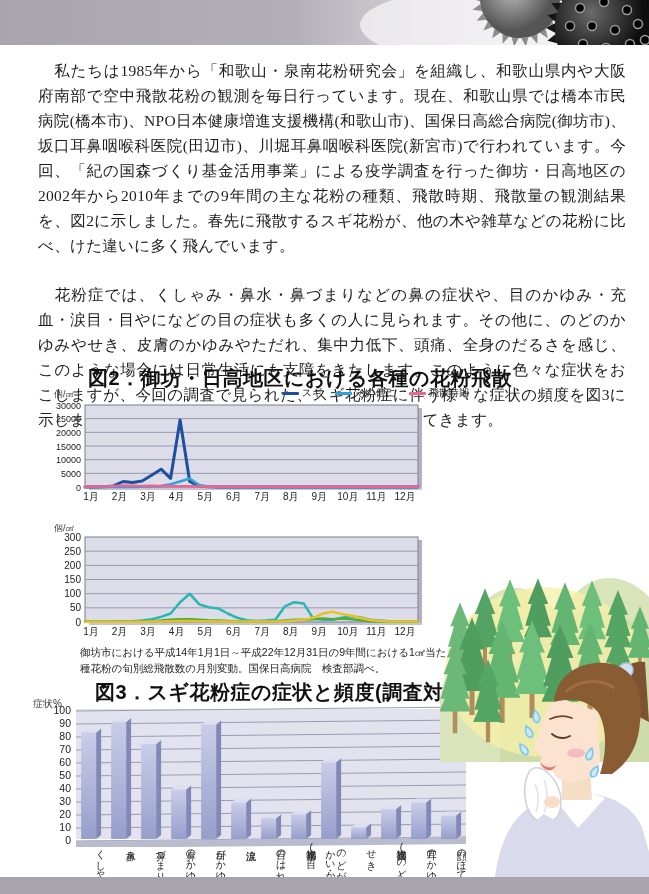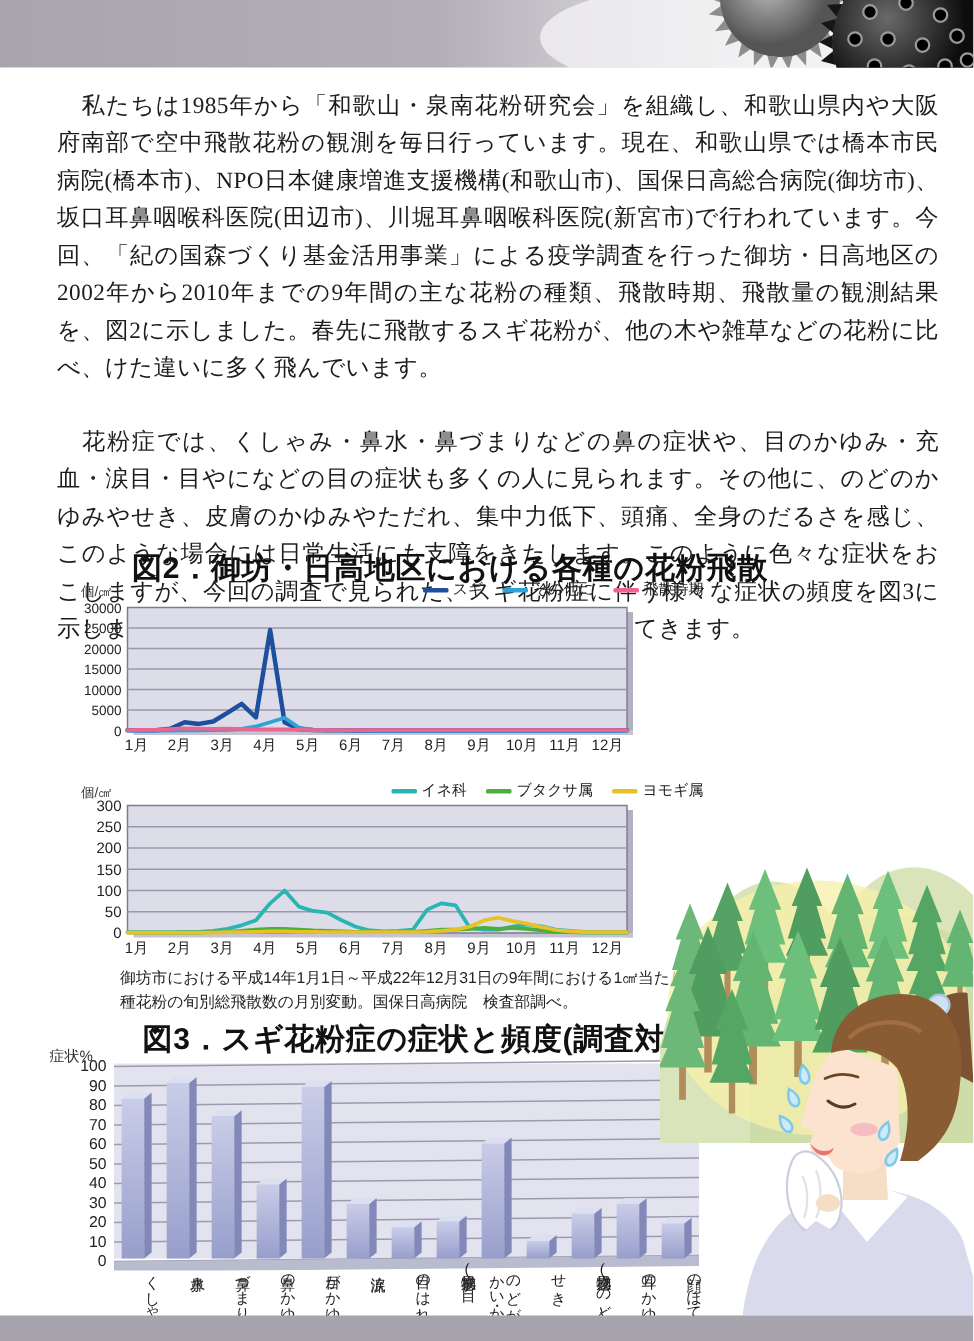--- a/index.html
+++ b/index.html
@@ -176,34 +176,20 @@
         <text x="336.42857142857144" y="101" text-anchor="middle" font-size="10" fill="#222">11月</text>
         <text x="364.9714285714286" y="101" text-anchor="middle" font-size="10" fill="#222">12月</text>
         <polyline points="45.0,87.9 54.5,87.9 64.0,87.8 73.5,86.9 83.1,82.5 92.6,83.6 102.1,82.0 111.6,76.2 121.1,70.2 130.6,79.3 140.1,21.0 149.7,82.5 159.2,87.2 168.7,87.7 178.2,87.9 187.7,87.9 197.2,88.0 206.7,88.0 216.3,88.0 225.8,88.0 235.3,88.0 244.8,88.0 254.3,88.0 263.8,88.0 273.3,88.0 282.9,88.0 292.4,88.0 301.9,88.0 311.4,88.0 320.9,88.0 330.4,88.0 339.9,88.0 349.5,88.0 359.0,88.0 368.5,88.0 378.0,87.9" fill="none" stroke="#1d4f9e" stroke-width="3" stroke-linejoin="round" stroke-linecap="round"></polyline>
         <polyline points="45.0,88.0 54.5,88.0 64.0,88.0 73.5,88.0 83.1,87.9 92.6,87.9 102.1,87.8 111.6,87.6 121.1,86.9 130.6,85.3 140.1,82.5 149.7,79.5 159.2,86.1 168.7,87.5 178.2,87.8 187.7,87.9 197.2,88.0 206.7,88.0 216.3,88.0 225.8,88.0 235.3,88.0 244.8,88.0 254.3,88.0 263.8,88.0 273.3,88.0 282.9,88.0 292.4,88.0 301.9,88.0 311.4,88.0 320.9,88.0 330.4,88.0 339.9,88.0 349.5,88.0 359.0,88.0 368.5,88.0 378.0,88.0" fill="none" stroke="#2fa3d8" stroke-width="2.5" stroke-linejoin="round" stroke-linecap="round"></polyline>
         <polyline points="45.0,87.7 54.5,87.6 64.0,87.5 73.5,87.0 83.1,86.6 92.6,86.8 102.1,86.9 111.6,86.8 121.1,87.0 130.6,87.3 140.1,87.2 149.7,87.3 159.2,87.6 168.7,87.7 178.2,87.7 187.7,87.8 197.2,87.8 206.7,87.8 216.3,87.8 225.8,87.8 235.3,87.8 244.8,87.8 254.3,87.8 263.8,87.8 273.3,87.8 282.9,87.8 292.4,87.8 301.9,87.8 311.4,87.8 320.9,87.8 330.4,87.8 339.9,87.8 349.5,87.8 359.0,87.8 368.5,87.8 378.0,87.7" fill="none" stroke="#ef6391" stroke-width="2.5" stroke-linejoin="round" stroke-linecap="round"></polyline>
       </svg>
   </div>
 
   <div class="chart" id="chart2">
     <span class="unit" style="top:6px">個/㎠</span>
-    <div class="legend" style="top:4px" id="legend2">
-        <span class="item">
-          <span class="sw" style="background: rgb(42, 181, 181);"></span>
-          <span>イネ科</span>
-        </span>
-        <span class="item">
-          <span class="sw" style="background: rgb(76, 175, 60);"></span>
-          <span>ブタクサ属</span>
-        </span>
-        <span class="item">
-          <span class="sw" style="background: rgb(232, 194, 37);"></span>
-          <span>ヨモギ属</span>
-        </span>
-      </div>
     <svg id="svg2" width="435" height="110" viewBox="0 0 435 110" style="position:absolute;left:0;top:17px;">
         <rect x="378" y="7" width="4" height="85" fill="#b3b1c1"></rect>
         <rect x="49" y="89" width="333" height="3" fill="#c6c4d2"></rect>
         <rect x="45" y="4" width="333" height="85" fill="#dcdde9" stroke="#7c7c90" stroke-width="1"></rect>
         <text x="41" y="92.5" text-anchor="end" font-size="10" fill="#222">0</text>
         <line x1="45" y1="74.83333333333333" x2="378" y2="74.83333333333333" stroke="#9898ac" stroke-width="1"></line>
         <text x="41" y="78.33333333333333" text-anchor="end" font-size="10" fill="#222">50</text>
         <line x1="45" y1="60.66666666666667" x2="378" y2="60.66666666666667" stroke="#9898ac" stroke-width="1"></line>
         <text x="41" y="64.16666666666667" text-anchor="end" font-size="10" fill="#222">100</text>
         <line x1="45" y1="46.5" x2="378" y2="46.5" stroke="#9898ac" stroke-width="1"></line>

